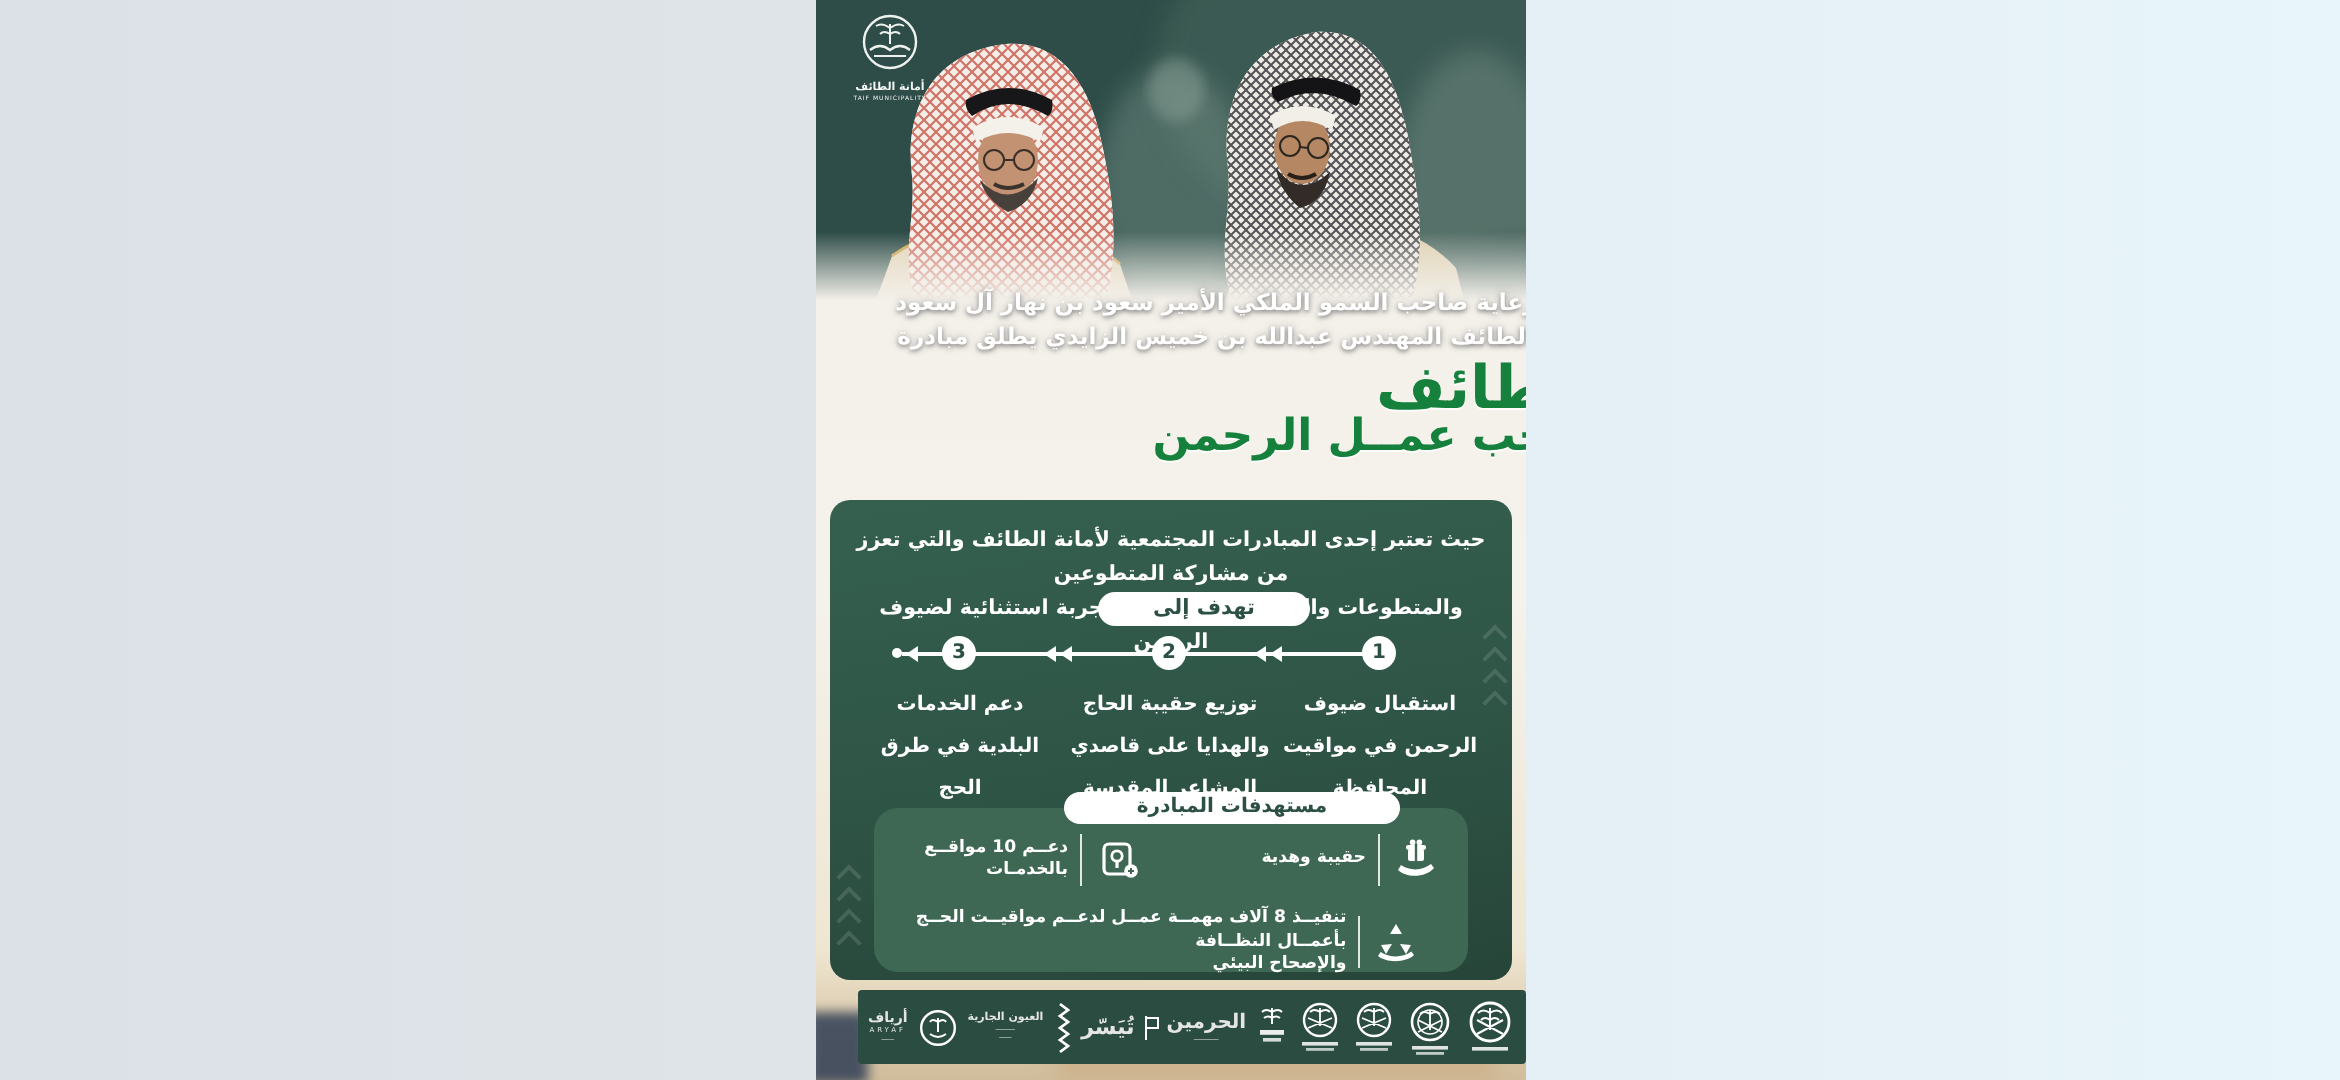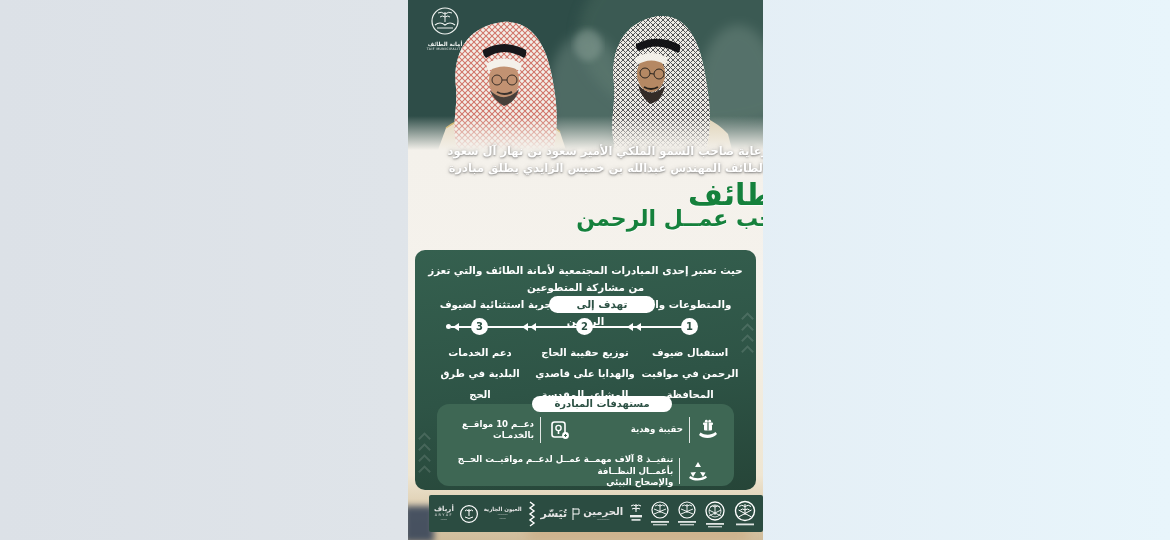--- a/index.html
+++ b/index.html
@@ -26,21 +26,21 @@
   .title .t2{font-size:22px;line-height:24px;display:block;margin-top:-2px;}
   
   .panel{position:absolute;top:250px;left:7px;width:341px;height:240px;border-radius:10px;
     background:linear-gradient(172deg,#35604f 0%,#2e5446 55%,#264538 100%);
     color:#fff;direction:rtl;z-index:3;}
   .intro{position:absolute;top:12px;left:10px;right:10px;text-align:center;
     font-size:10.3px;font-weight:bold;line-height:17px;}
   .pill{position:absolute;background:#ffffff;color:#2c5144;font-weight:bold;text-align:center;
     border-radius:10px;font-size:10.5px;line-height:17px;margin-left:16px;}
   .pill.goals-pill{top:46px;left:118px;width:106px;height:17px;}
-  .pill.targets-pill{top:146px;left:101px;width:140px;height:16px;font-size:10px;line-height:16px;z-index:6;}
+  .pill.targets-pill{top:146px;left:101px;width:168px;height:16px;font-size:10px;line-height:16px;z-index:6;}
   
   .tline{position:absolute;top:76px;left:36px;width:240px;height:2px;background:#fdfdfd;}
   .tdot{position:absolute;top:74px;left:31px;width:5px;height:5px;border-radius:50%;background:#fff;}
   .tcirc{position:absolute;top:68px;width:17px;height:17px;border-radius:50%;background:#fff;
     color:#2c5144;font-size:10px;font-weight:bold;text-align:center;line-height:17px;direction:ltr;}
   .tarrow{position:absolute;top:73px;width:0;height:0;border:4px solid transparent;
     border-right:6px solid #fff;border-left:none;}
   .goal{position:absolute;top:92px;width:120px;text-align:center;font-size:10px;font-weight:bold;line-height:21px;}
   
   .tbox{position:absolute;top:154px;left:22px;width:297px;height:82px;border-radius:12px;

